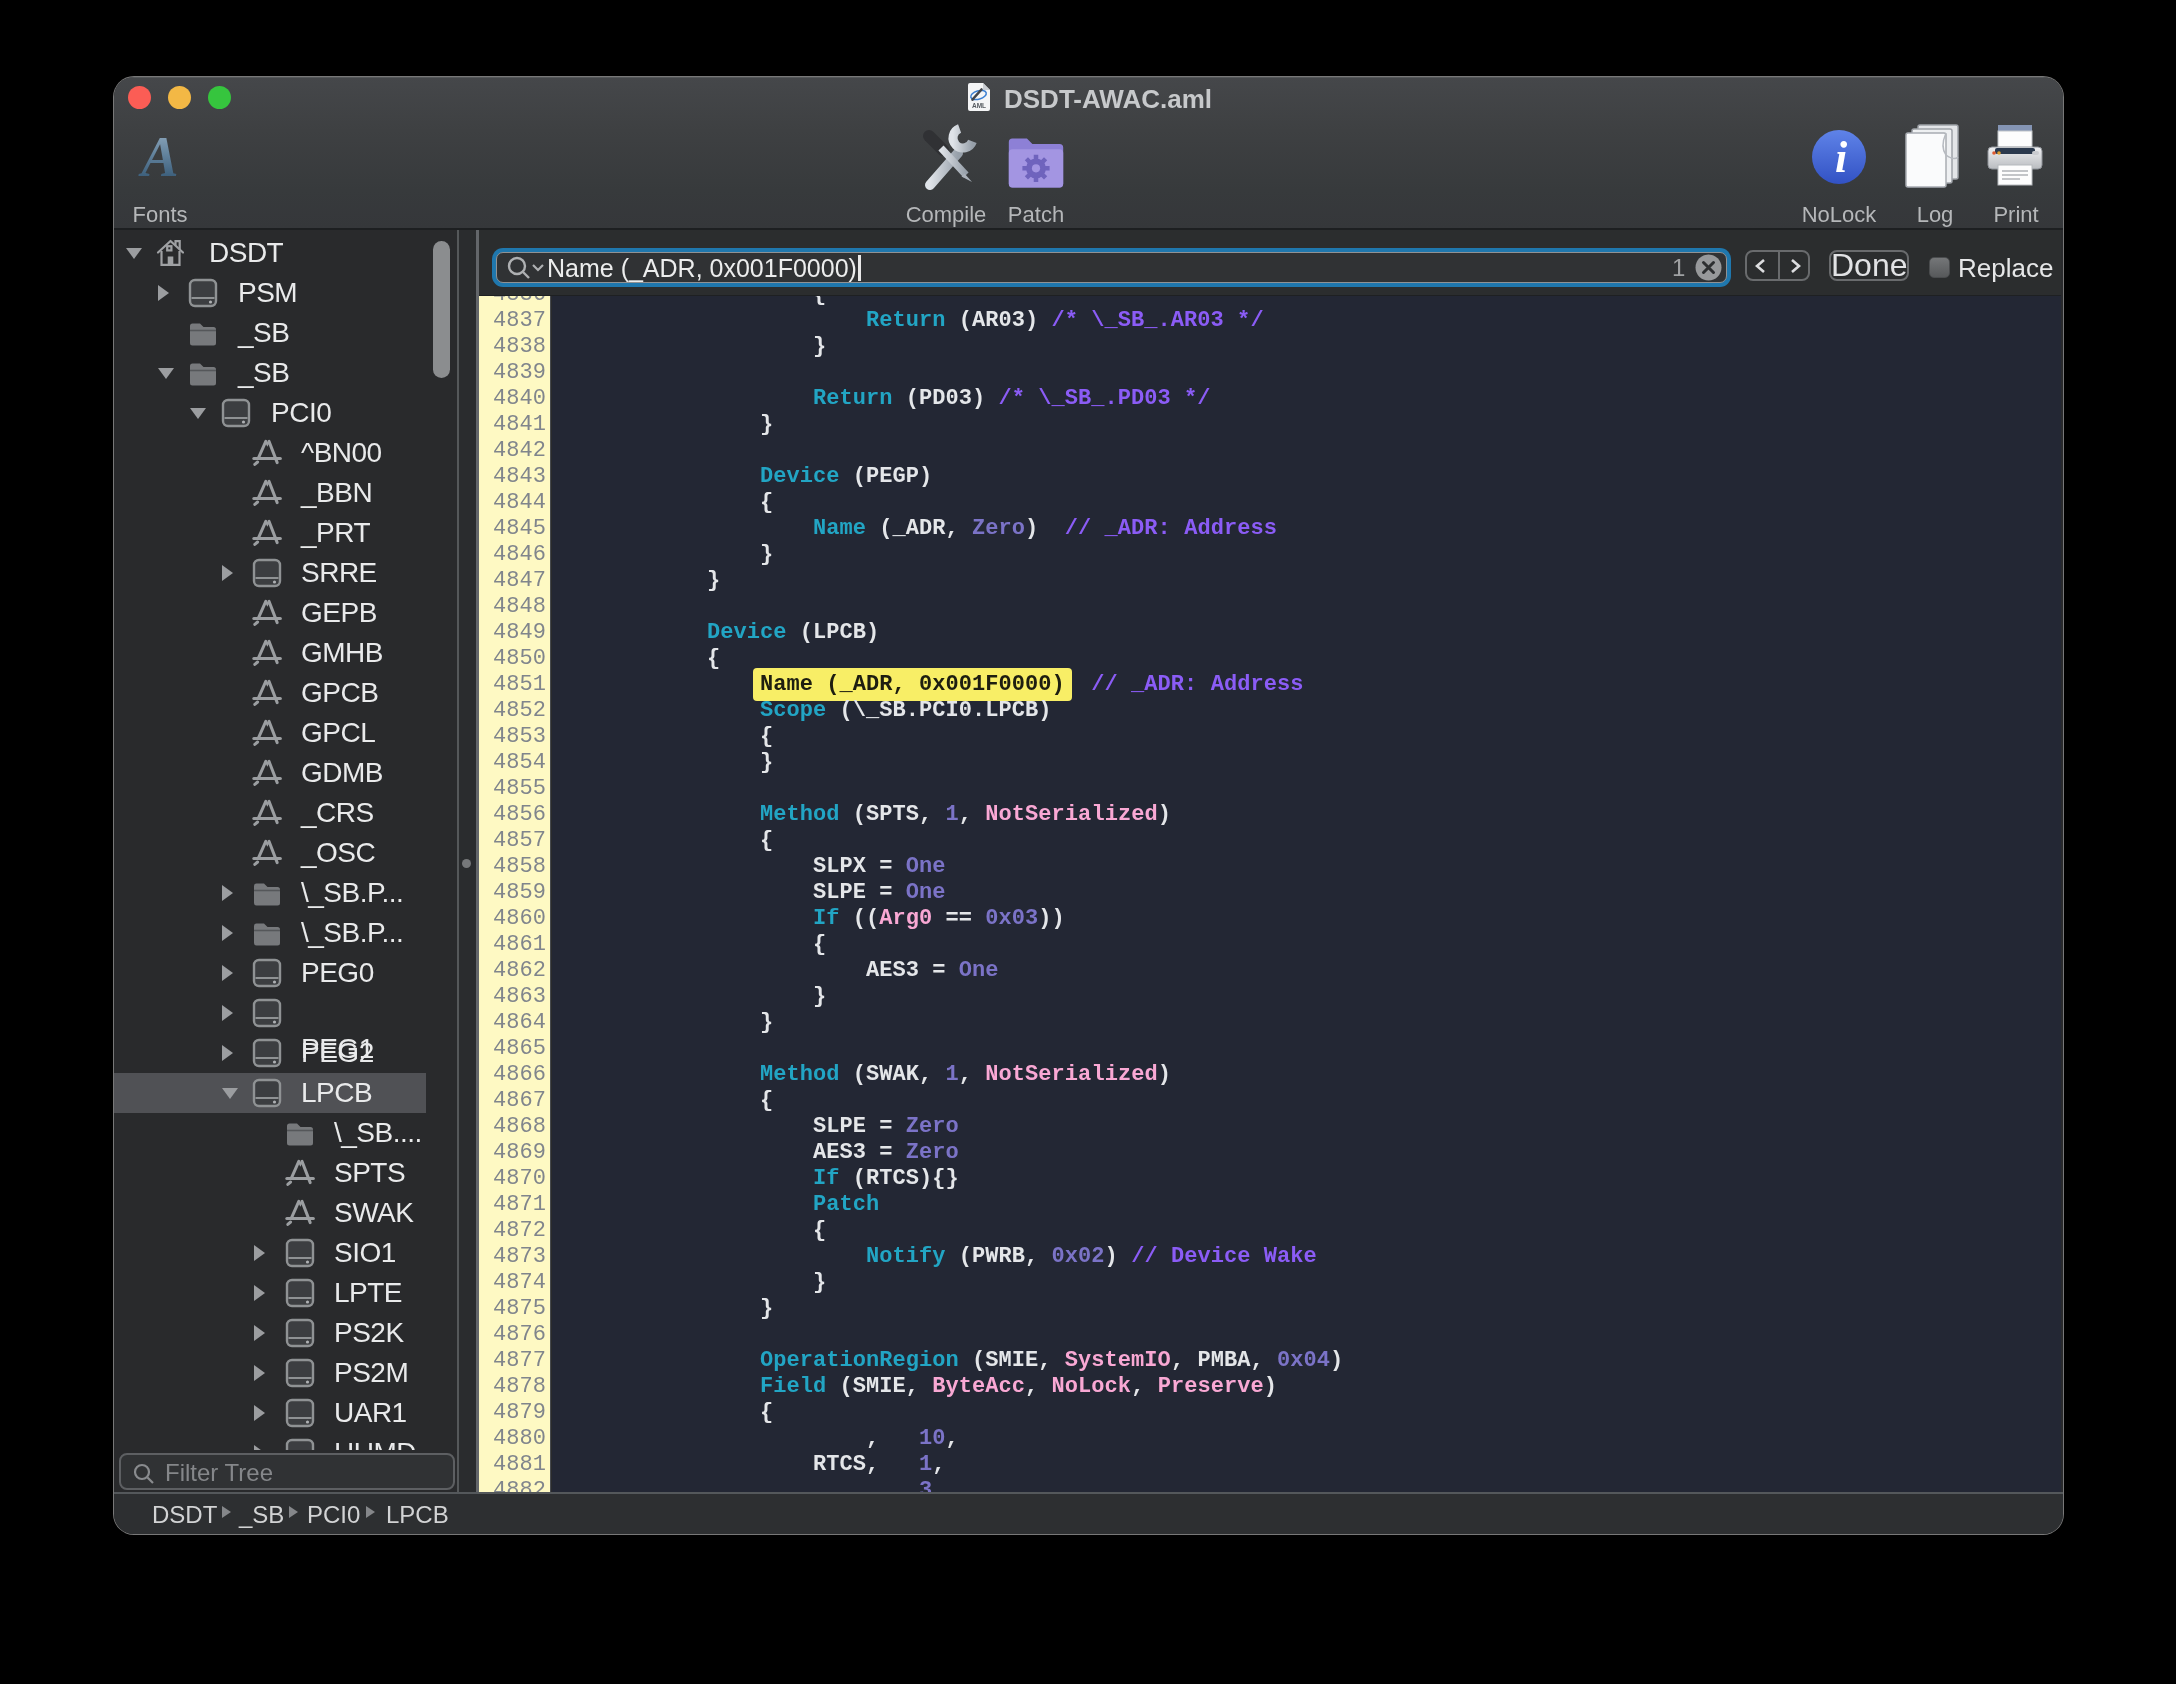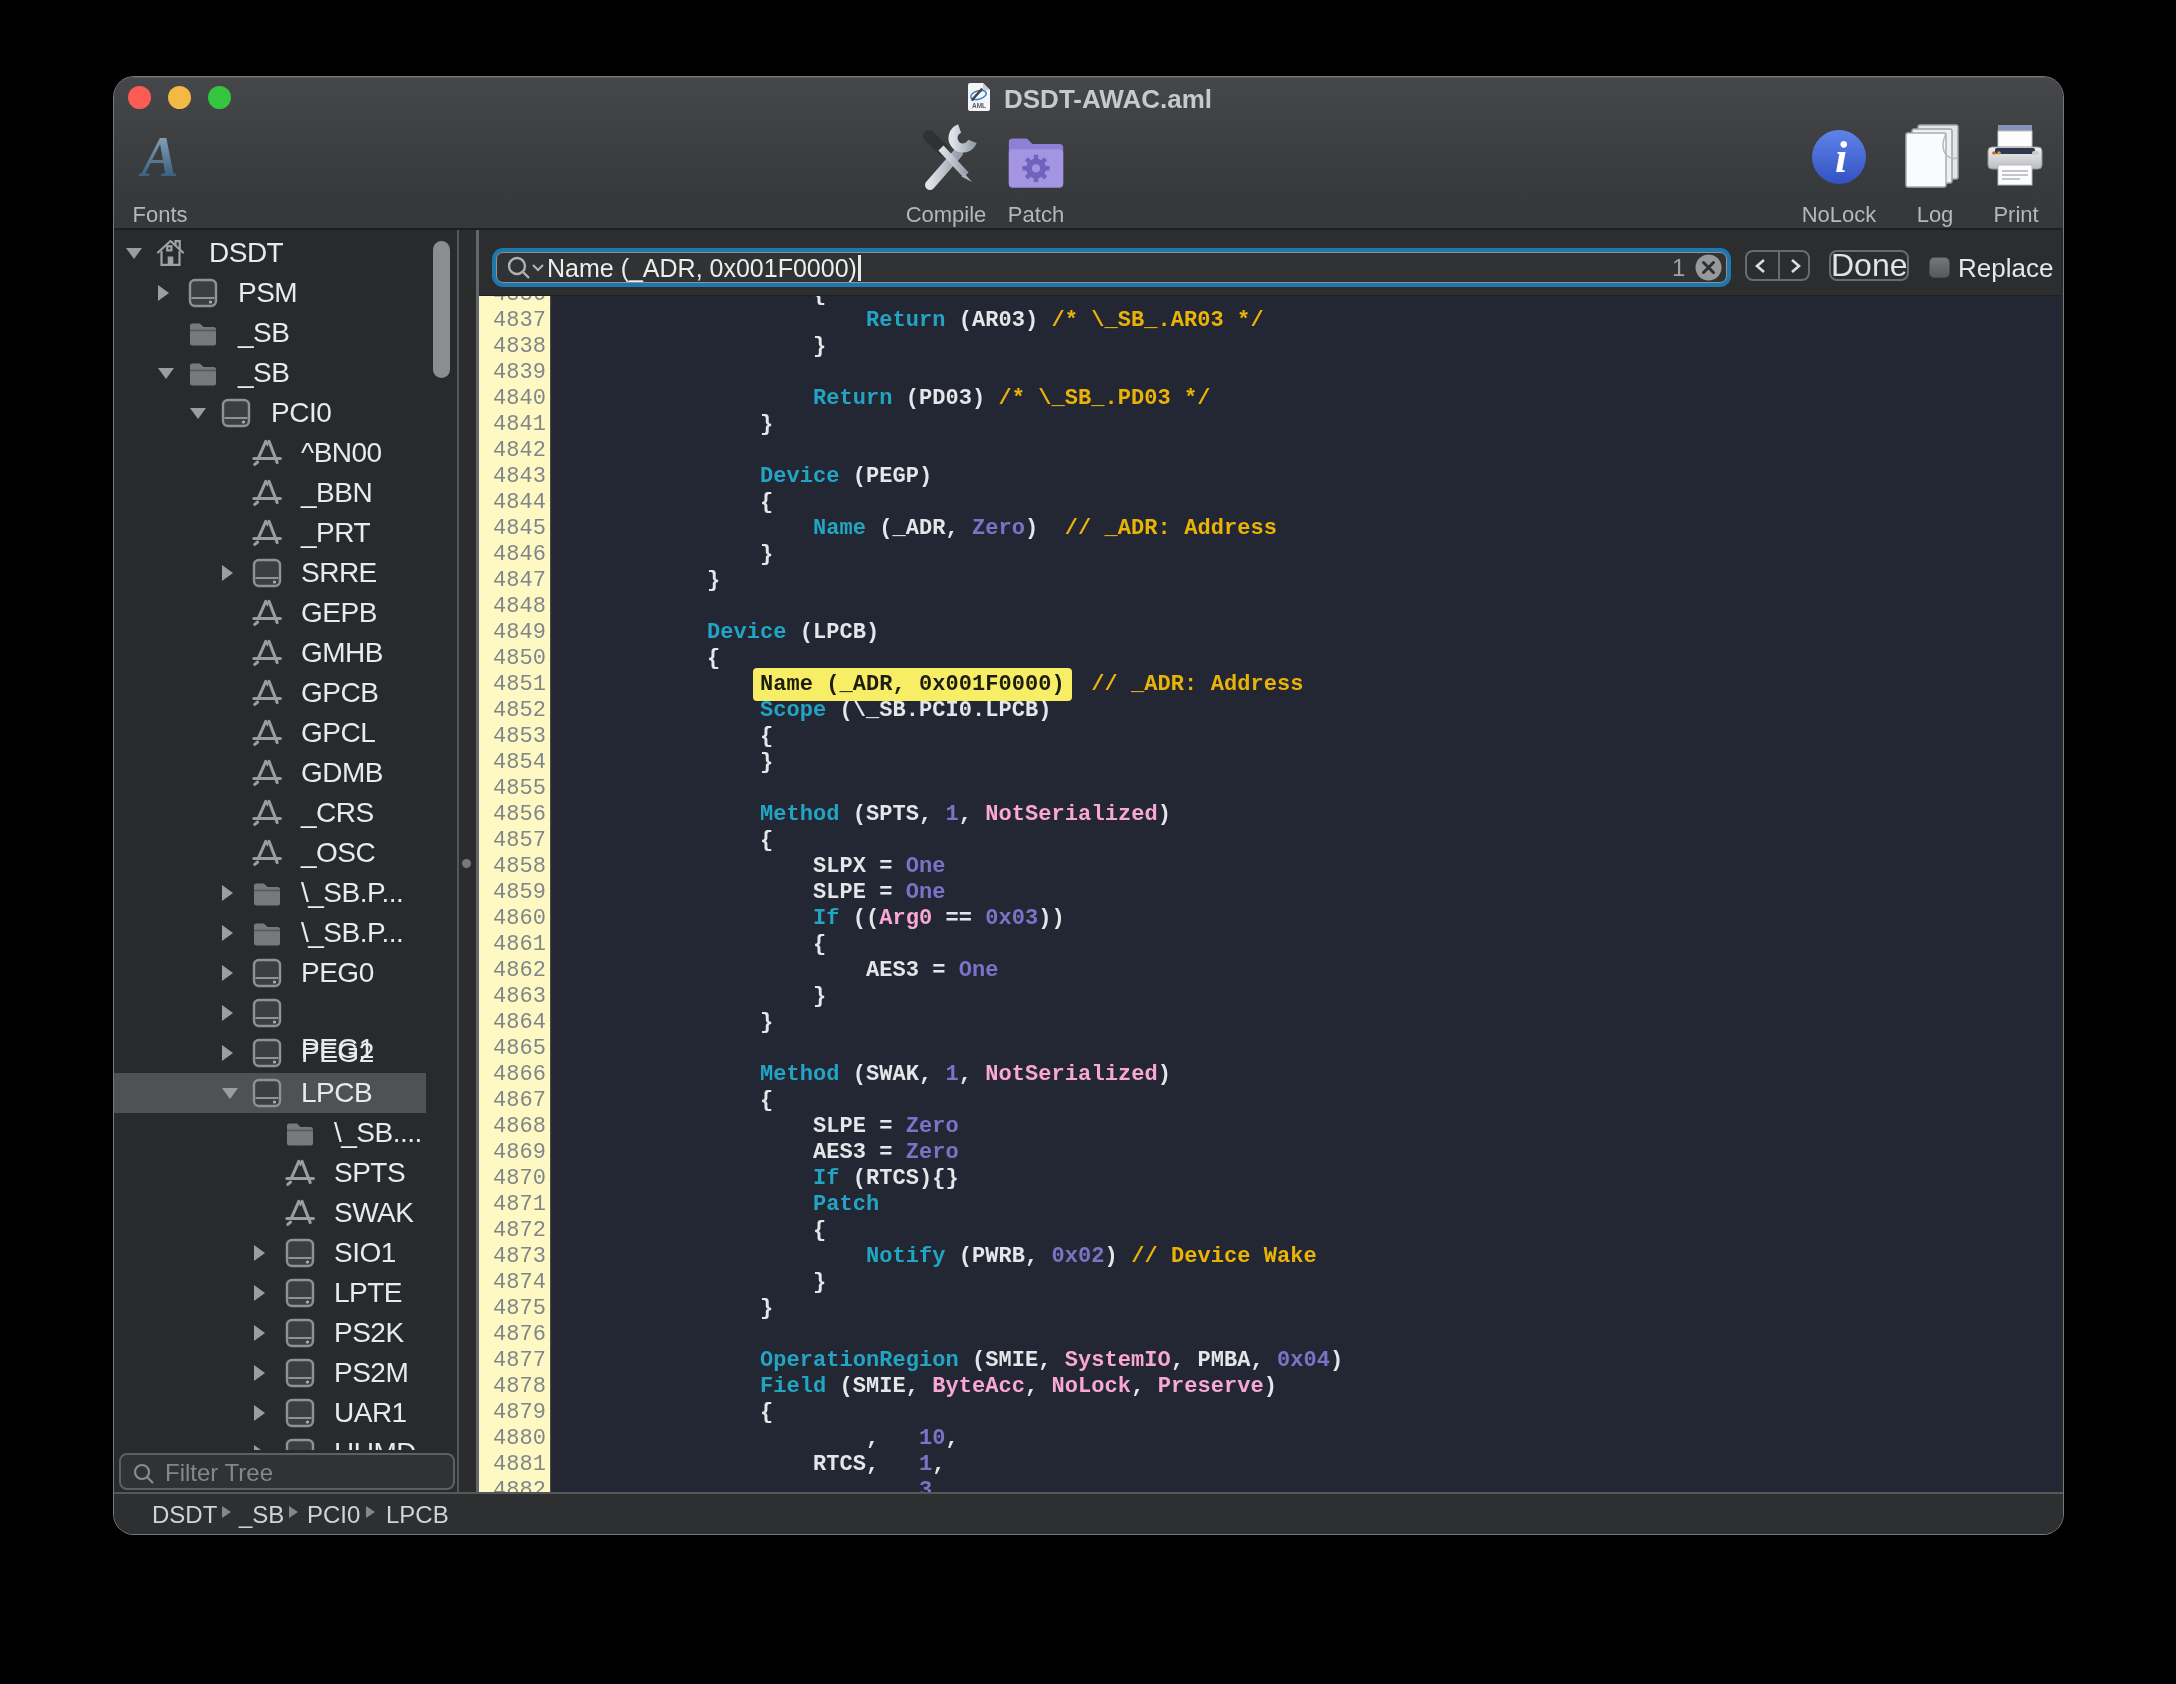--- a/index.html
+++ b/index.html
@@ -7,21 +7,21 @@
 .a{position:absolute}
 body{font-family:"Liberation Sans",sans-serif}
 #win{left:114px;top:77px;width:1949px;height:1457px;border-radius:20px;background:#292a2c;overflow:hidden;box-shadow:0 0 0 1px #787878}
 #tb{left:0;top:0;width:1949px;height:153px;background:linear-gradient(#45474a 0%,#3e4042 35%,#373a3c 75%,#35373a 100%);border-top:1px solid #55585a;border-bottom:2px solid #1d1f21}
 .tl{width:23px;height:23px;border-radius:50%;top:9px}
 .lab{font-size:22px;color:#b5b7b9;text-align:center;top:125px;height:26px;line-height:26px}
 .tri-d{width:0;height:0;border-left:8px solid transparent;border-right:8px solid transparent;border-top:11px solid #9b9da0}
 .tri-r{width:0;height:0;border-top:8px solid transparent;border-bottom:8px solid transparent;border-left:11px solid #9b9da0}
 .trow{height:40px;line-height:40px;font-size:28px;letter-spacing:-0.5px;color:#e9eaeb}
 pre{margin:0;font-family:"Liberation Mono",monospace;font-size:22px;line-height:26px;font-weight:bold;letter-spacing:0.05px}
-.cy{color:#22a5c4}.gr{color:#eab308}.pu{color:#7b73c7}.pk{color:#f9a8d4}.wh{color:#e4e6e9}
+.cy{color:#22a5c4}.gr{color:#8b5cf6}.pu{color:#7b73c7}.pk{color:#f9a8d4}.wh{color:#e4e6e9}
 .hl{background:#f8ee66;color:#1e1e10;border-radius:4px;padding:4px 7px;margin:0 -7px}
 </style>
 </head>
 <body>
 <div class="a" id="win">
 
 <div class="a" id="tb"></div>
 <div class="a tl" style="left:14px;background:#fb5d55"></div>
 <div class="a tl" style="left:54px;background:#f3b845"></div>
 <div class="a tl" style="left:94px;background:#36c53e"></div>

